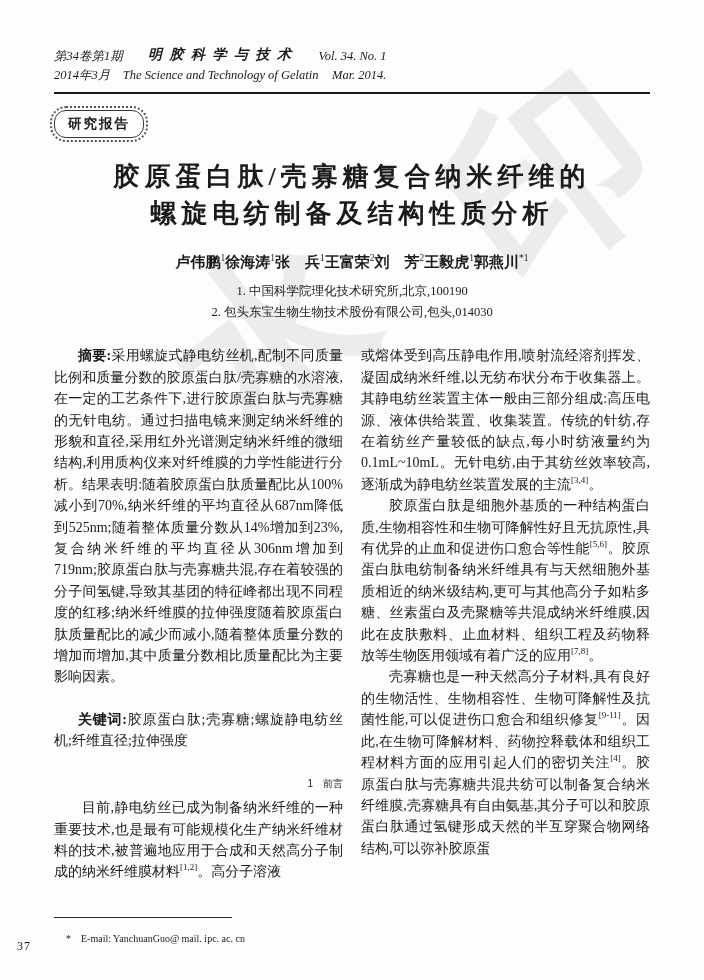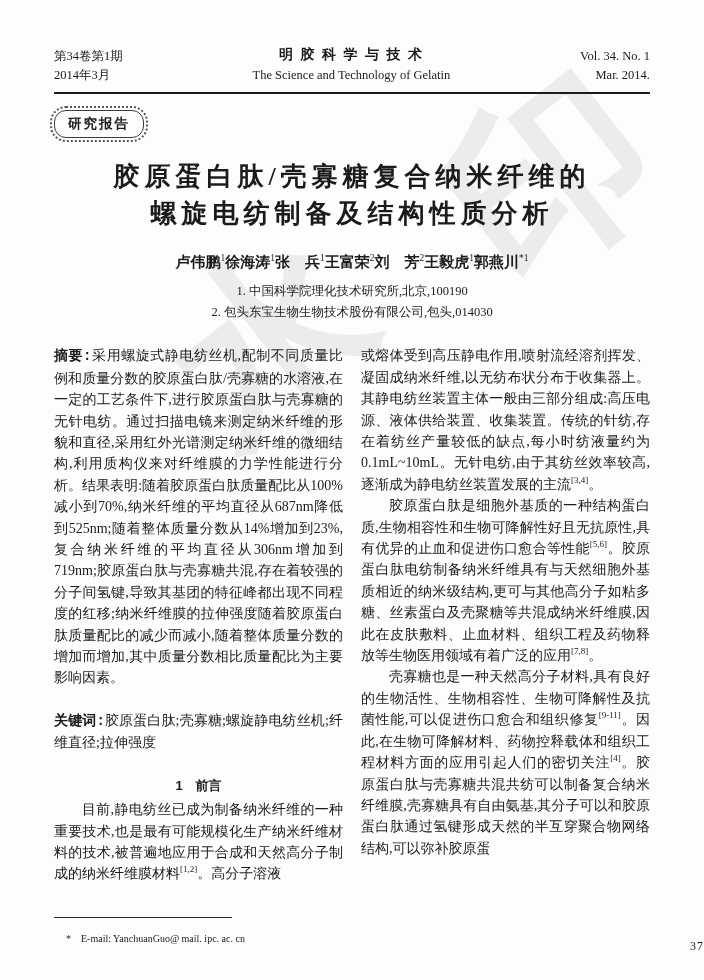--- a/index.html
+++ b/index.html
@@ -21,21 +21,21 @@
     color:#ececec;
     transform:rotate(-38deg);
     user-select:none;
     line-height:1;
   }
   .wm1{left:175px;top:245px;}
   .wm2{left:452px;top:78px;}
   
   .content{position:relative;z-index:1;padding:44px 54px 0 54px;}
   
-  .hdr{display:flex;justify-content:space-between;align-items:flex-end;font-size:12.5px;line-height:1.5;}
+  .hdr{display:flex;align-items:flex-end;font-size:12.5px;line-height:1.5;font-style:italic;}
   .hdr-left{text-align:left;}
   .hdr-center{text-align:center;}
   .hdr-right{text-align:right;}
   .jt-cn{font-size:14px;font-weight:700;letter-spacing:2px;white-space:nowrap;}
   .jt-en{font-size:12.5px;margin-top:1px;}
   .hdr-rule{border-bottom:2.5px solid #1c1c1c;margin-top:7px;}
   
   .badge-row{margin-top:16px;}
   .badge{
     display:inline-block;
@@ -74,40 +74,41 @@
   .affils{margin-top:9px;text-align:center;font-size:12.5px;line-height:1.65;}
   .affils p{margin:0;}
   
   .cols{display:flex;gap:18px;margin-top:23px;height:614px;}
   .col{width:289px;font-size:14px;line-height:21.4px;text-align:justify;}
   .col-left{display:flex;flex-direction:column;}
   .col p.blk{margin:0;}
   .blk.indent{text-indent:2em;}
   .blk.gap-top{margin-top:21px !important;}
   .blk.heading{
-    font-weight:700;
+    font-weight:400;
     font-family:"Liberation Sans","DejaVu Sans",sans-serif;
-    font-size:13px;
-    text-align:center;
+    font-size:10px;
+    text-align:right;
     margin-bottom:3px !important;
   }
   .blk .lbl{
-    font-family:Liberation Mono, monospace;
+    font-family:Liberation Serif, serif;
     font-weight:700;
+    margin-left:24px;
   }
   .col sup{font-size:9px;line-height:0;}
   
   .footnote{margin-top:auto;padding-bottom:10px;font-size:10px;}
   .fn-rule{width:178px;border-top:1.5px solid #2a2a2a;margin-bottom:10px;}
   .fn-line{padding-left:12px;}
   .fn-marker{margin-right:10px;}
   
   .pagenum{
-    position:absolute;left:4px;right:0;bottom:26px;
-    text-align:right;font-size:12px;letter-spacing:1px;z-index:1;
+    position:absolute;left:17px;right:0;bottom:26px;
+    text-align:left;font-size:12px;letter-spacing:1px;z-index:1;
   }
 </style>
 </head>
 <body>
 
 <div class="page">
 
   <span class="wm wm1">水</span>
   <span class="wm wm2">印</span>
 

